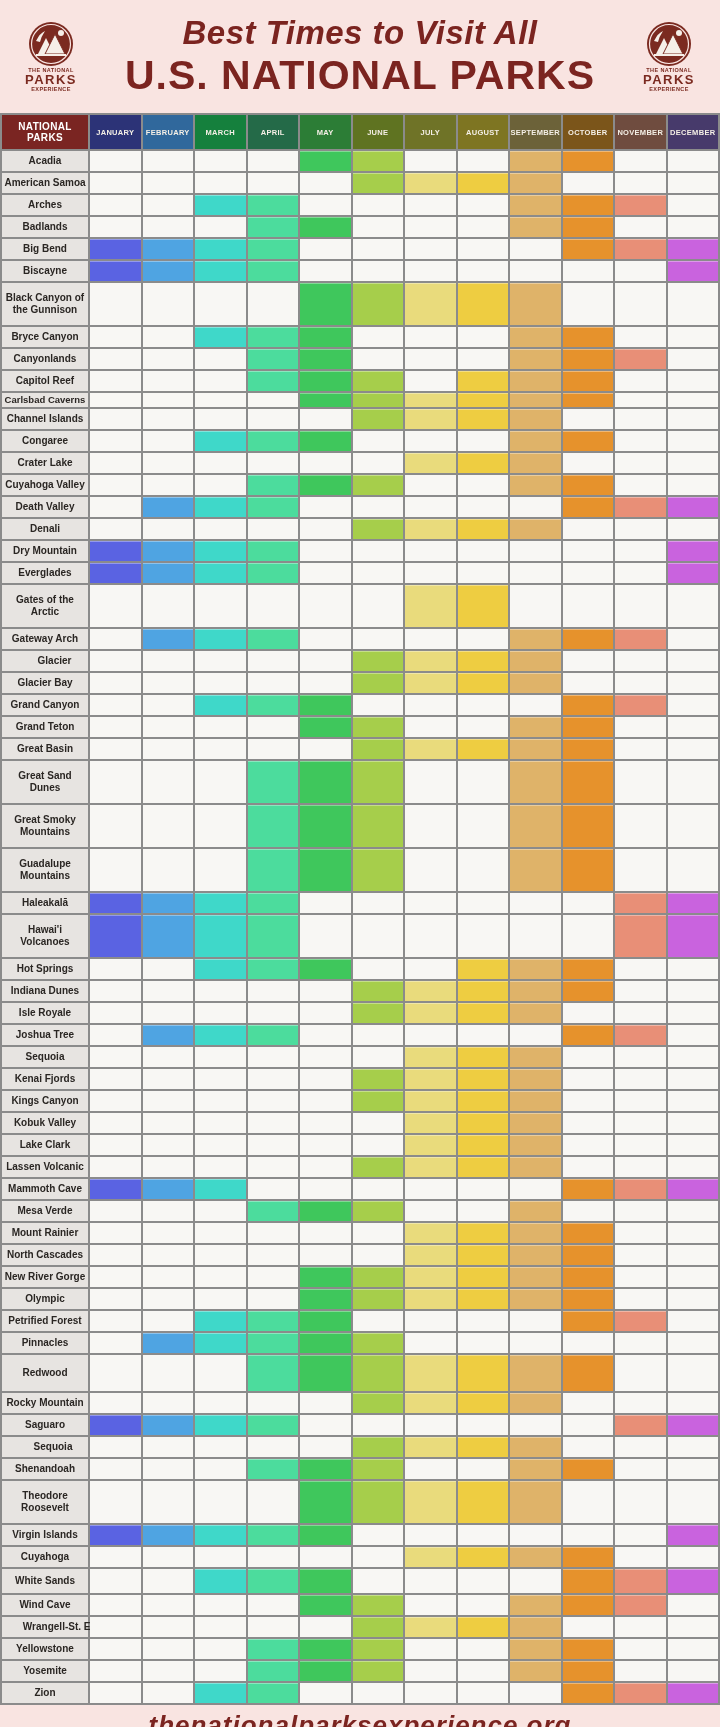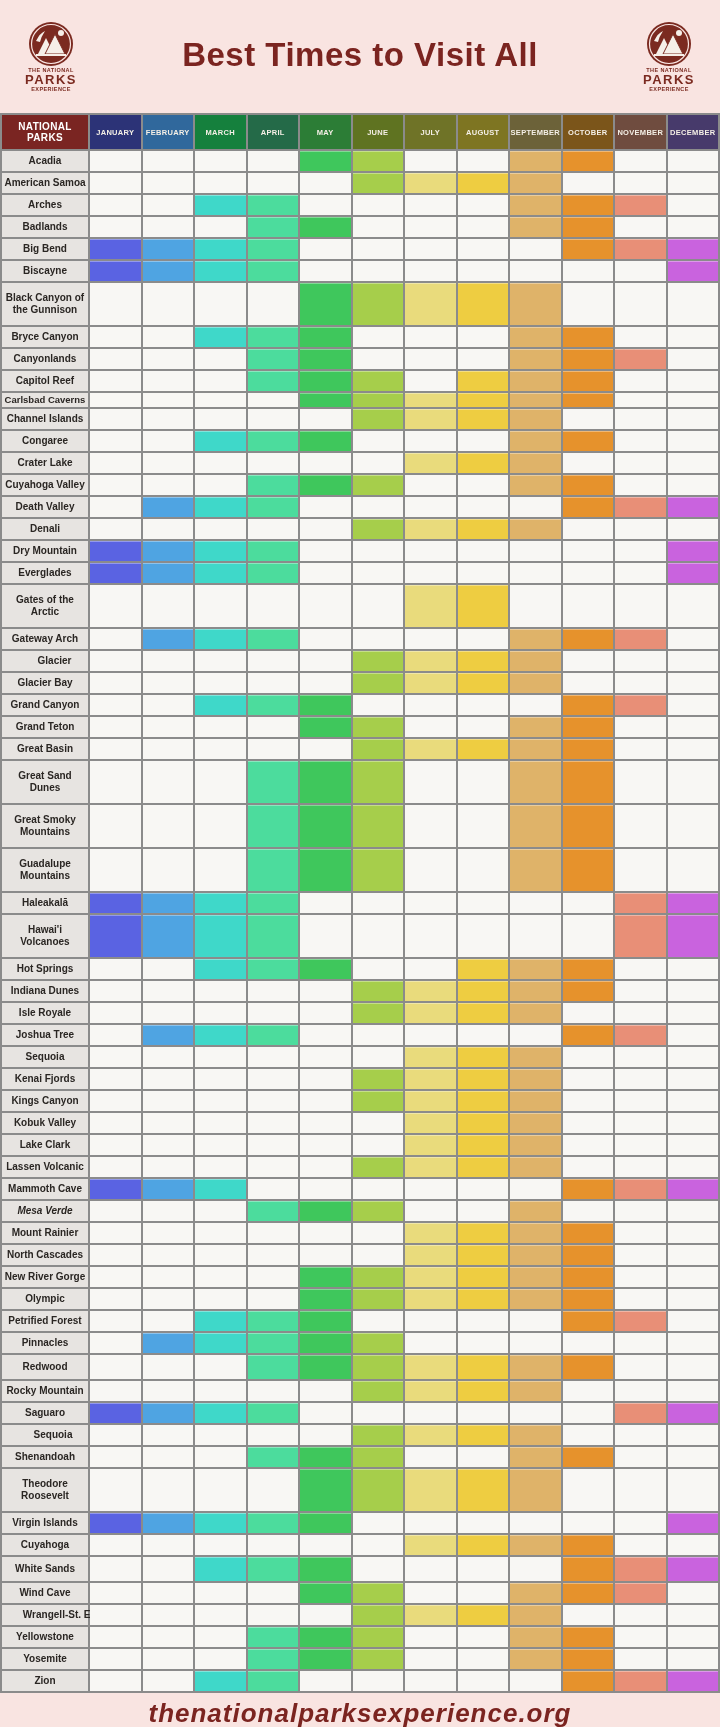--- a/index.html
+++ b/index.html
@@ -11,21 +11,21 @@
   }
   *{box-sizing:border-box;}
 
   
   .banner{height:113px;display:flex;align-items:center;justify-content:space-between;padding:0 12px;}
   .logo{width:78px;text-align:center;color:#7B2A20;flex:0 0 auto;}
   .logo-circle{width:46px;height:46px;margin:0 auto;}
   .logo-l1,.logo-l3{font-size:5.5px;font-weight:bold;letter-spacing:.4px;line-height:6px;}
   .logo-l2{font-size:13px;font-weight:bold;letter-spacing:1.5px;line-height:13px;}
   .titles{flex:1;text-align:center;color:#7B2420;padding-bottom:4px;}
-  .t1{font-size:33px;font-weight:800;letter-spacing:.5px;line-height:40px;}
+  .t1{font-size:33px;font-weight:800;font-style:italic;letter-spacing:.5px;line-height:40px;}
   .t2{font-size:41px;font-weight:800;letter-spacing:1px;line-height:44px;}
 
   
   .grid{
     width:720px;background:#8B8B8B;padding:2px;
     display:grid;grid-template-columns:86px repeat(12,1fr);gap:2px;
   }
   .corner{
     background:#7A2522;color:#FFF;display:flex;flex-direction:column;
     align-items:center;justify-content:center;height:34px;
@@ -65,20 +65,21 @@
         <rect x="8" y="33" width="30" height="2" fill="#F6EFE8"></rect>
       </svg>
     </div>
     <div class="logo-l1">THE NATIONAL</div>
     <div class="logo-l2">PARKS</div>
     <div class="logo-l3">EXPERIENCE</div>
   </div>
 
   <div class="titles">
     <div class="t1">Best Times to Visit All</div>
+    <div class="t2">U.S. NATIONAL PARKS</div>
   </div>
 
   <div class="logo">
     <div class="logo-circle">
       <svg viewBox="0 0 46 46" width="46" height="46">
         <circle cx="23" cy="23" r="22" fill="#7B2A20"></circle>
         <circle cx="23" cy="23" r="19.5" fill="none" stroke="#F9E4E1" stroke-width="1.2"></circle>
         <polygon points="10,33 18,17 26,33" fill="#F6EFE8"></polygon>
         <polygon points="17,33 27,13 37,33" fill="#F6EFE8" stroke="#7B2A20" stroke-width="1"></polygon>
         <circle cx="33" cy="12" r="3" fill="#F6EFE8"></circle>
@@ -825,21 +826,21 @@
     <div class="cell"></div>
     <div class="cell"></div>
     <div class="cell"></div>
     <div class="cell"></div>
     <div class="cell"></div>
     <div class="cell on" style="background: rgb(230, 146, 44);"></div>
     <div class="cell on" style="background: rgb(232, 143, 119);"></div>
     <div class="cell on" style="background: rgb(201, 99, 222);"></div>
     <div class="plabel" style="height: 20px;">
       <span>
-        <span style="white-space: nowrap; font-style: italic;">Mesa Verde</span>
+        <span style="white-space: nowrap;">Mesa Verde</span>
       </span>
     </div>
     <div class="cell"></div>
     <div class="cell"></div>
     <div class="cell"></div>
     <div class="cell on" style="background: rgb(76, 220, 157);"></div>
     <div class="cell on" style="background: rgb(63, 199, 92);"></div>
     <div class="cell on" style="background: rgb(166, 206, 75);"></div>
     <div class="cell"></div>
     <div class="cell"></div>
@@ -942,21 +943,21 @@
     <div class="cell on" style="background: rgb(63, 216, 201);"></div>
     <div class="cell on" style="background: rgb(76, 220, 157);"></div>
     <div class="cell on" style="background: rgb(63, 199, 92);"></div>
     <div class="cell on" style="background: rgb(166, 206, 75);"></div>
     <div class="cell"></div>
     <div class="cell"></div>
     <div class="cell"></div>
     <div class="cell"></div>
     <div class="cell"></div>
     <div class="cell"></div>
-    <div class="plabel" style="height: 24px;">
+    <div class="plabel" style="height: 36px;">
       <span>
         <span style="white-space: nowrap;">Redwood</span>
       </span>
     </div>
     <div class="cell"></div>
     <div class="cell"></div>
     <div class="cell"></div>
     <div class="cell on" style="background: rgb(76, 220, 157);"></div>
     <div class="cell on" style="background: rgb(63, 199, 92);"></div>
     <div class="cell on" style="background: rgb(166, 206, 75);"></div>

